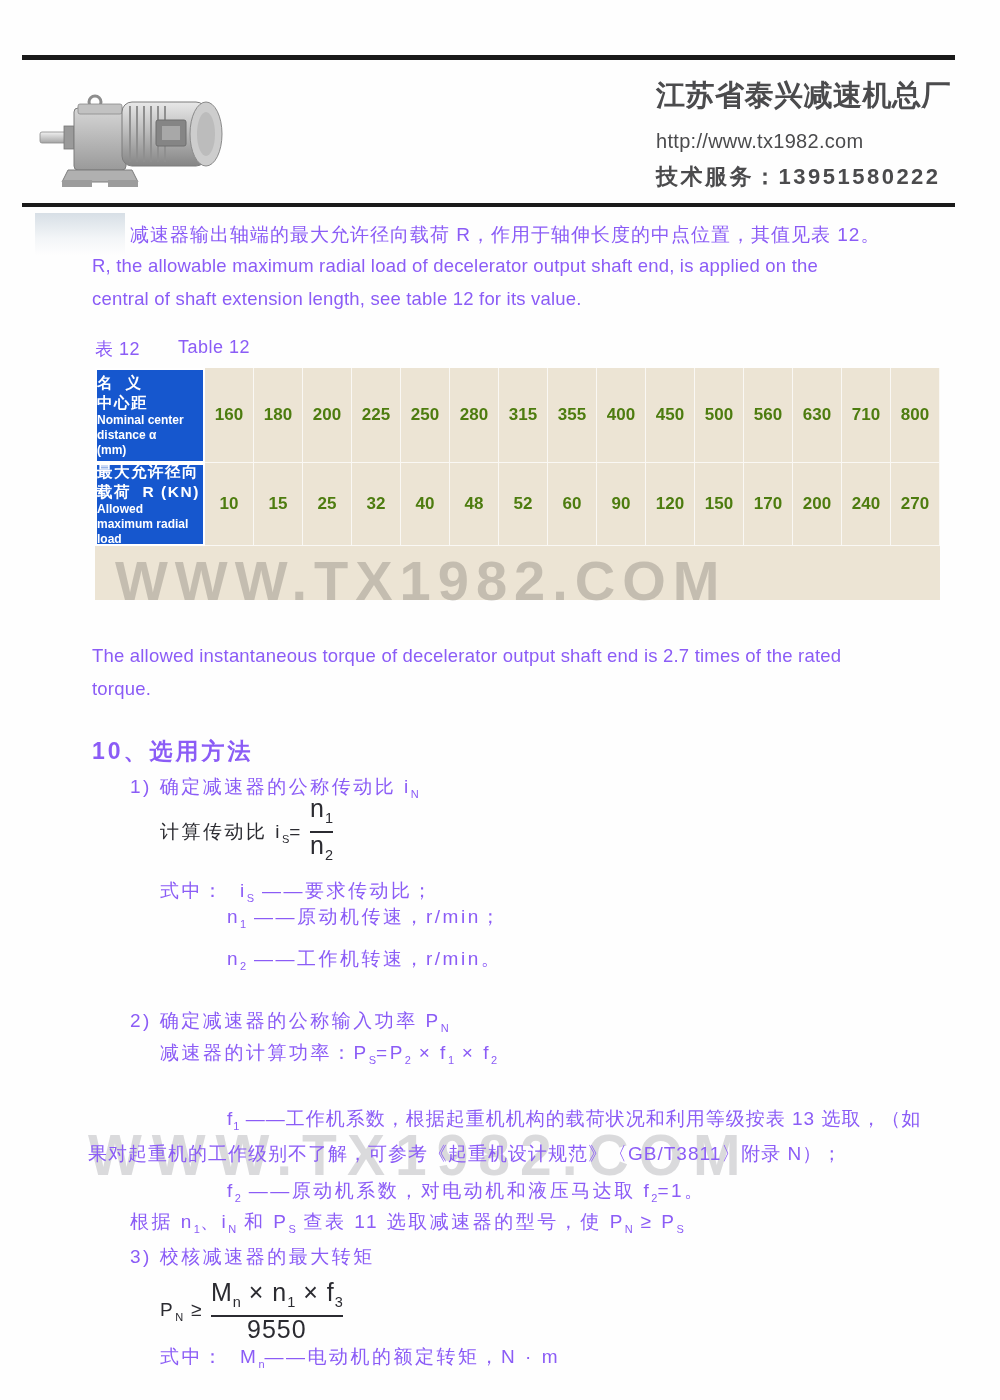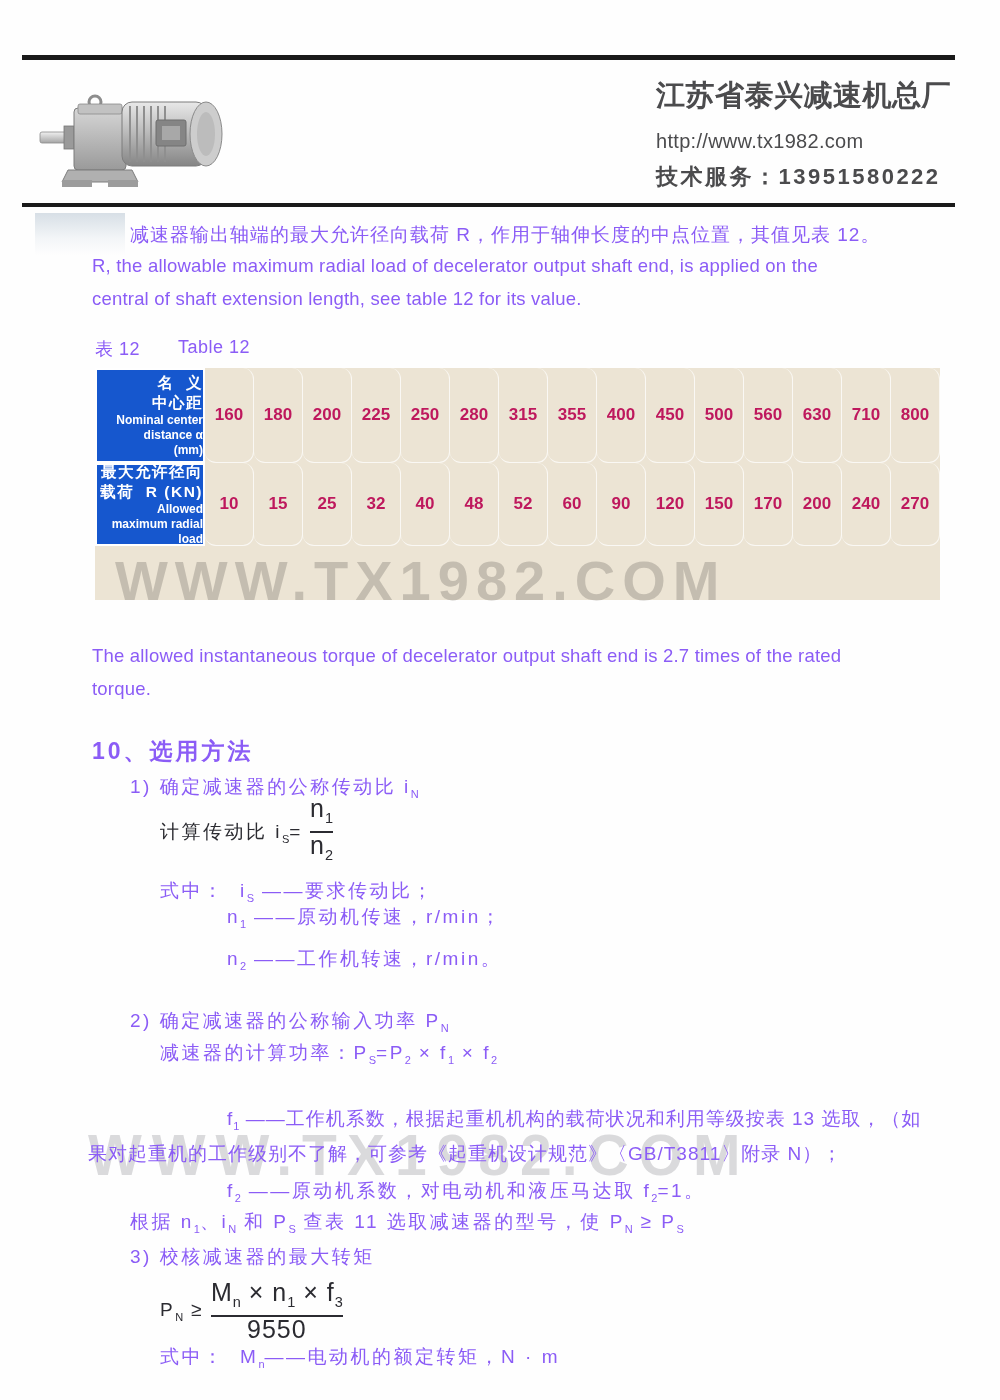--- a/index.html
+++ b/index.html
@@ -21,26 +21,26 @@
   .line{position:absolute;white-space:pre;z-index:2;color:#8b5cf6;}
   .cn19{font-size:19px;letter-spacing:1px;}
   .sp{letter-spacing:2.5px;}
   .en18{font-size:18.5px;letter-spacing:0.2px;}
   .title{font-size:23px;font-weight:bold;letter-spacing:3px;}
   sub{font-size:0.58em;letter-spacing:0;}
   .caption{display:flex;gap:38px;font-size:18px;letter-spacing:0.5px;}
   
   .t12{position:absolute;left:95px;top:368px;width:845px;height:232px;background:#ece4d4;z-index:1;}
   .t12-grid{display:grid;grid-template-columns:110px repeat(15,49px);grid-template-rows:95px 83px;}
-  .hcell{background:#1657ce;color:#ffffff;text-align:right;border:2px solid #ffffff;
+  .hcell{background:#1657ce;color:#ffffff;text-align:left;border:2px solid #ffffff;
     display:flex;flex-direction:column;justify-content:center;padding:2px 0;box-sizing:border-box;}
   .hc-cn{font-size:15.5px;font-weight:bold;line-height:20px;letter-spacing:1.5px;white-space:pre;}
   .hc-en{font-size:12px;font-weight:bold;line-height:15px;letter-spacing:0;}
-  .vcell{display:flex;align-items:center;justify-content:center;font-size:17px;font-weight:bold;color:#be185d;
-    border-right:1px solid rgba(255,255,255,0.75);border-bottom:1px solid rgba(255,255,255,0.75);box-sizing:border-box;border-radius:11px;}
+  .vcell{display:flex;align-items:center;justify-content:center;font-size:17px;font-weight:bold;color:#4d7c0f;
+    border-right:1px solid rgba(255,255,255,0.75);border-bottom:1px solid rgba(255,255,255,0.75);box-sizing:border-box;}
   
   .wm{position:absolute;font-weight:bold;white-space:nowrap;z-index:0;}
   .wm1{left:20px;top:180px;font-size:56px;letter-spacing:7px;color:rgba(148,142,133,0.45);}
   .wm2{left:88px;top:1122px;font-size:57px;letter-spacing:10px;color:rgba(175,175,180,0.45);}
   
   .fraceq{position:absolute;display:flex;align-items:center;z-index:2;}
   .frac{display:inline-flex;flex-direction:column;align-items:center;margin-left:7px;}
   .frac .num,.frac .den{font-size:25px;line-height:23px;letter-spacing:1px;white-space:pre;}
   .frac .bar{align-self:stretch;height:2px;background:#2b2b31;margin:1px 0;}
   

